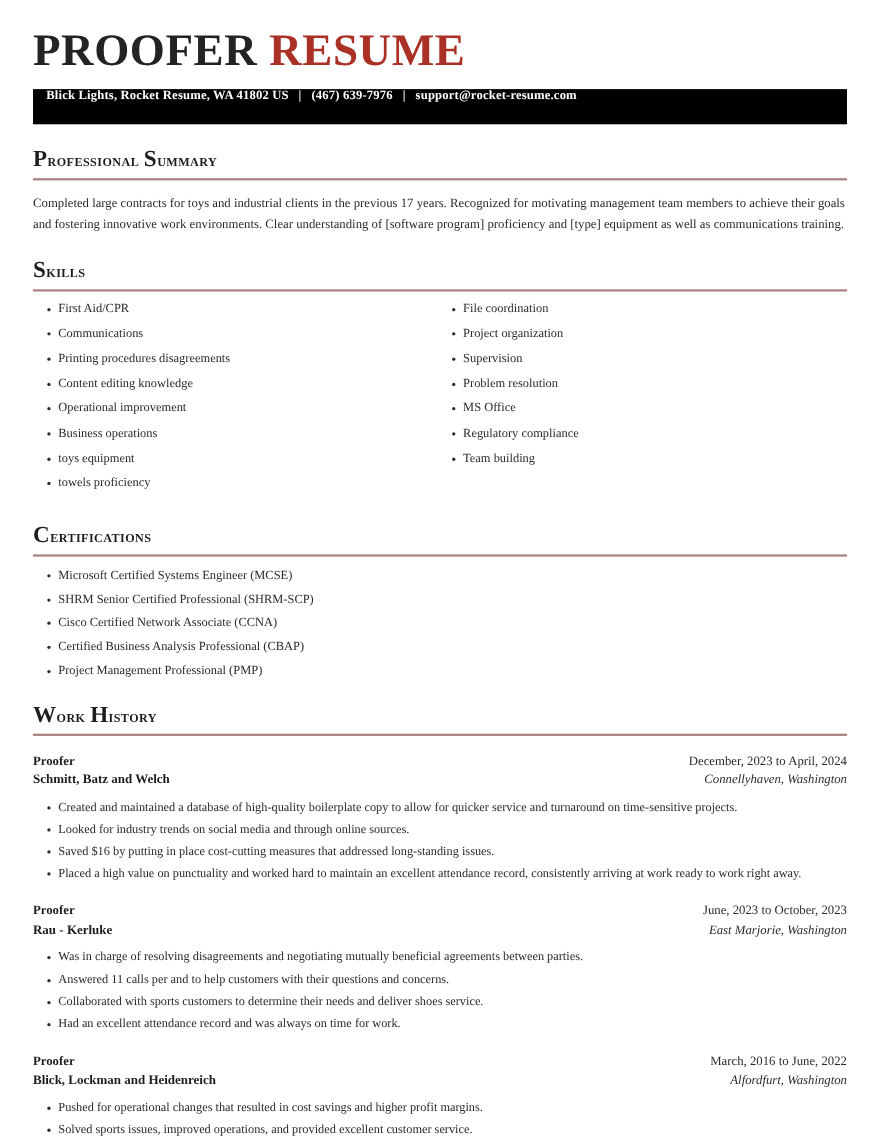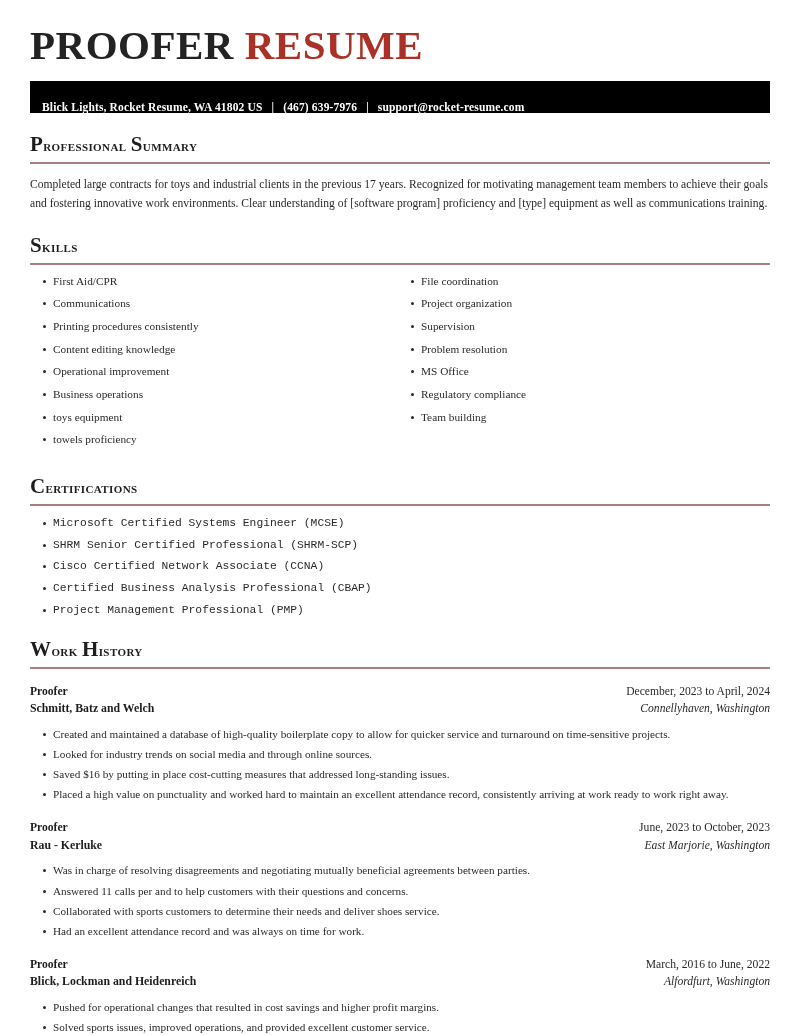--- a/index.html
+++ b/index.html
@@ -44,21 +44,21 @@
     color: #ab3127;
   }
 
   
   .contact-bar {
     background: #000000;
     color: #ffffff;
     height: 32px;
     margin-top: 9px;
     display: flex;
-    align-items: flex-end;
+    align-items: flex-start;
     padding-left: 12px;
   }
   .contact-inner {
     font-family: "Liberation Serif", serif;
     font-size: 11.5px;
     font-weight: 700;
     letter-spacing: 0.15px;
     white-space: nowrap;
   }
   .contact-sep {
@@ -129,21 +129,21 @@
   .skills-col { width: 50%; }
   .skills-col ul.bullets { margin-top: 0; }
   .skills-col ul.bullets > li {
     margin-bottom: 7.4px;
     font-size: 11.3px;
   }
   .skills-col.right ul.bullets > li { padding-left: 21px; }
   .skills-col.right ul.bullets > li::before { left: 11px; }
 
   
-  .certs ul.bullets > li { margin-bottom: 6.4px; font-family: Liberation Mono, monospace; }
+  .certs ul.bullets > li { margin-bottom: 6.4px; }
 
   
   .jobs { margin-top: 4px; }
   .job { margin-top: 17px; }
   .job:first-child { margin-top: 14px; }
   .job-line {
     display: flex;
     justify-content: space-between;
     align-items: baseline;
     line-height: 1.5;
@@ -197,21 +197,21 @@
   </div>
 
   <div class="section">
     <div class="section-heading"><span class="cap">S</span><span>kills</span></div>
     <hr class="section-rule">
     <div class="skills-grid">
       <div class="skills-col left">
         <ul class="bullets">
           <li>First Aid/CPR</li>
           <li>Communications</li>
-          <li>Printing procedures consistently</li>
+          <li>Printing procedures disagreements</li>
           <li>Content editing knowledge</li>
           <li>Operational improvement</li>
           <li>Business operations</li>
           <li>toys equipment</li>
           <li>towels proficiency</li>
         </ul>
       </div>
       <div class="skills-col right">
         <ul class="bullets">
           <li>File coordination</li>

